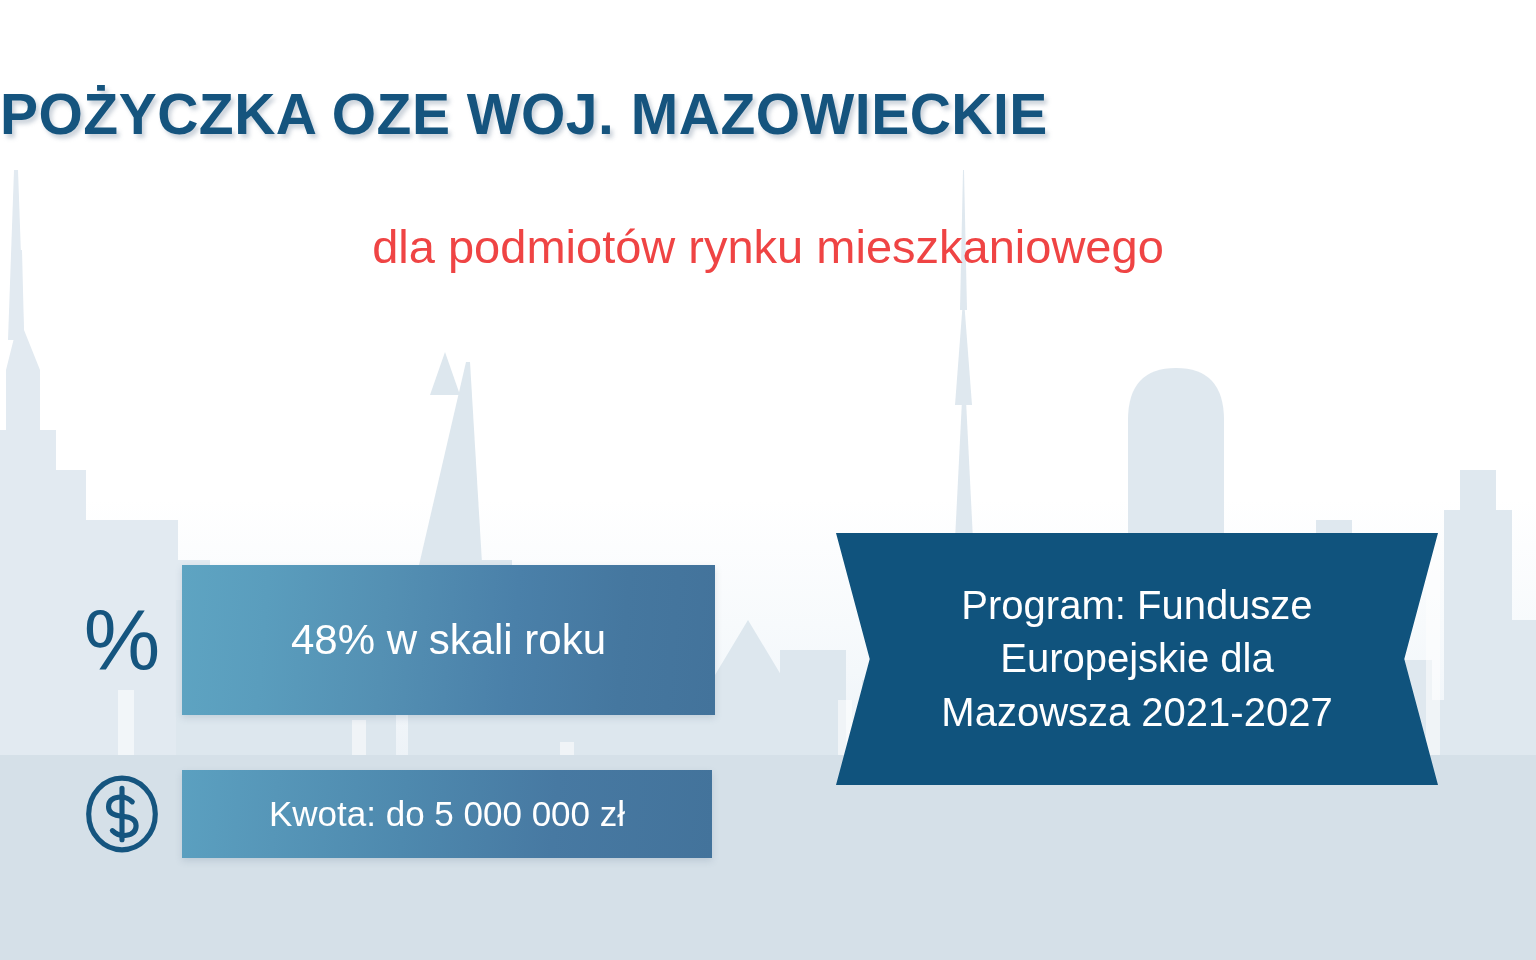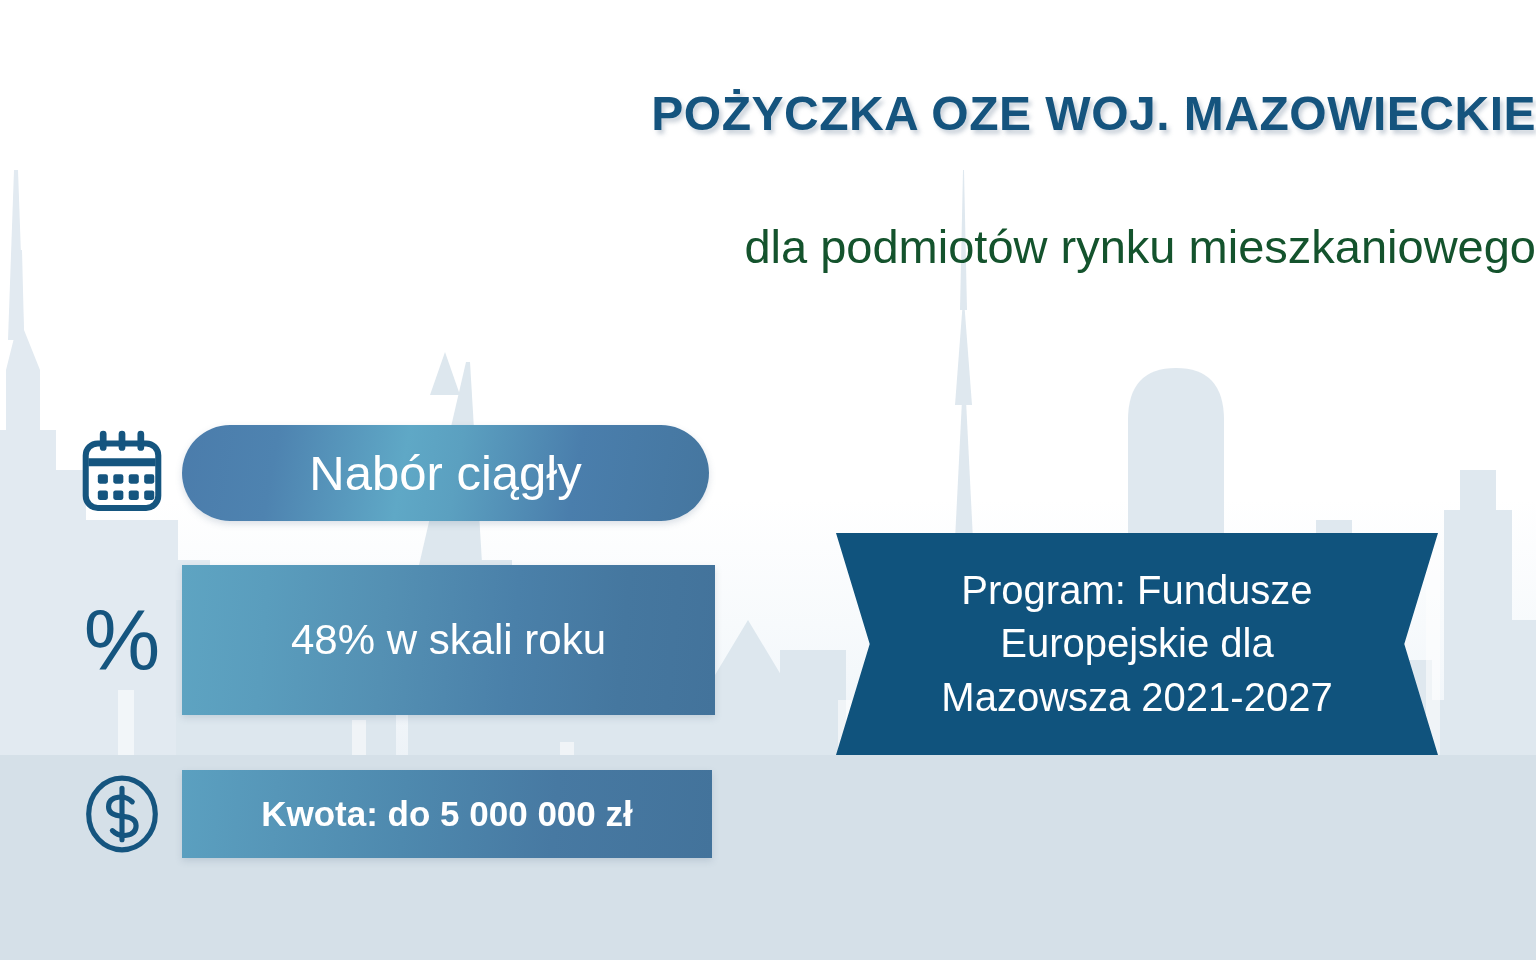--- a/index.html
+++ b/index.html
@@ -41,43 +41,43 @@
     top: 0;
     width: 1536px;
     height: 960px;
   }
 
   
   #title {
     position: absolute;
     left: 0;
     right: 0;
-    top: 58px;
-    text-align: right;
-    font-size: 48px;
+    top: 48px;
+    text-align: left;
+    font-size: 57px;
     line-height: 1.0;
     font-weight: 700;
     letter-spacing: 0.5px;
     color: #15547e;
     text-shadow: 3px 4px 4px rgba(120,140,160,0.38);
     font-stretch: condensed;
     white-space: nowrap;
   }
 
   
   #subtitle {
     position: absolute;
     left: 0;
     right: 0;
     top: 216px;
-    text-align: right;
+    text-align: center;
     font-size: 47px;
     line-height: 1.32;
     font-weight: 400;
-    color: #14532d;
+    color: #ef4444;
   }
   #subtitle .line {
     display: block;
   }
 
   
   .feature-row {
     position: absolute;
     display: flex;
     align-items: center;
@@ -150,31 +150,31 @@
   #badge-kwota {
     width: 530px;
     height: 88px;
     background: linear-gradient(95deg,
         #5ba0c0 0%,
         #5696b8 18%,
         #4e89ae 42%,
         #4779a2 70%,
         #43739b 100%);
     font-size: 35px;
-    font-weight: 700;
+    font-weight: 400;
     box-shadow: 0 3px 7px rgba(90,115,140,0.20);
   }
 
   
   #ribbon {
     position: absolute;
     left: 836px;
     top: 533px;
     width: 602px;
-    height: 222px;
+    height: 252px;
   }
   #ribbon-shape {
     position: absolute;
     inset: 0;
     background: #10537d;
     clip-path: polygon(
       0% 0%,
       100% 0%,
       100% 0%,
       94.4% 50%,
@@ -283,42 +283,20 @@
   </svg>
 
   <div id="bg-ground"></div>
 
   <h1 id="title">POŻYCZKA OZE WOJ. MAZOWIECKIE</h1>
 
   <div id="subtitle">
     <span class="line">dla podmiotów rynku mieszkaniowego</span>
   </div>
 
-  <div class="feature-row" id="row-nabor">
-    <div class="feature-icon">
-      <svg width="86" height="86" viewBox="0 0 64 64" aria-hidden="true">
-        <rect x="5" y="10" width="54" height="48" rx="9" ry="9" fill="none" stroke="#15557f" stroke-width="4.5"></rect>
-        <path d="M7 24 H57" stroke="#15557f" stroke-width="6" fill="none"></path>
-        <path d="M18 3 V13 M32 3 V13 M46 3 V13" stroke="#15557f" stroke-width="5" stroke-linecap="round" fill="none"></path>
-        <g fill="#15557f">
-          <rect x="14" y="33" width="7.5" height="7" rx="1.6"></rect>
-          <rect x="25.5" y="33" width="7.5" height="7" rx="1.6"></rect>
-          <rect x="37" y="33" width="7.5" height="7" rx="1.6"></rect>
-          <rect x="48.5" y="33" width="7.5" height="7" rx="1.6"></rect>
-          <rect x="14" y="45" width="7.5" height="7" rx="1.6"></rect>
-          <rect x="25.5" y="45" width="7.5" height="7" rx="1.6"></rect>
-          <rect x="37" y="45" width="7.5" height="7" rx="1.6"></rect>
-          <rect x="48.5" y="45" width="7.5" height="7" rx="1.6"></rect>
-        </g>
-      </svg>
-    </div>
-    <div class="badge" id="badge-nabor">
-      <span class="badge-text">Nabór ciągły</span>
-    </div>
-  </div>
 
   <div class="feature-row" id="row-oproc">
     <div class="feature-icon">
       <span class="pct-glyph">%</span>
     </div>
     <div class="badge" id="badge-oproc">
       <span class="badge-text">
         <span class="line">48% w skali roku</span>
       </span>
     </div>

